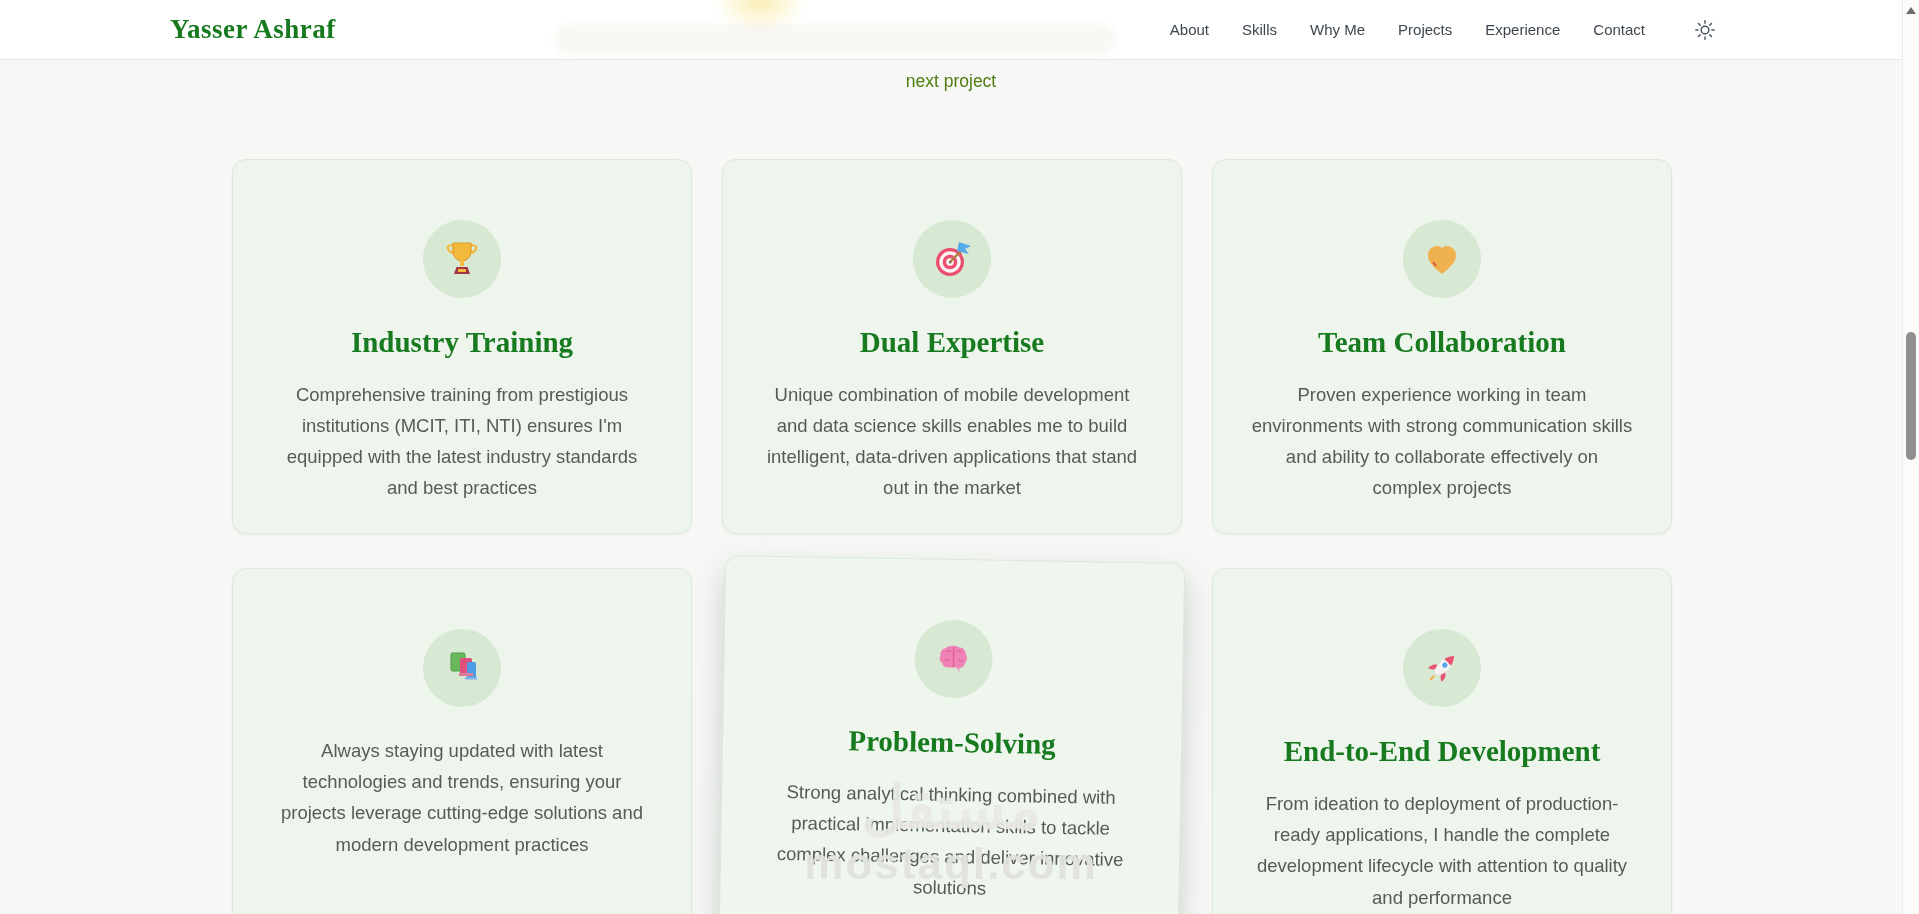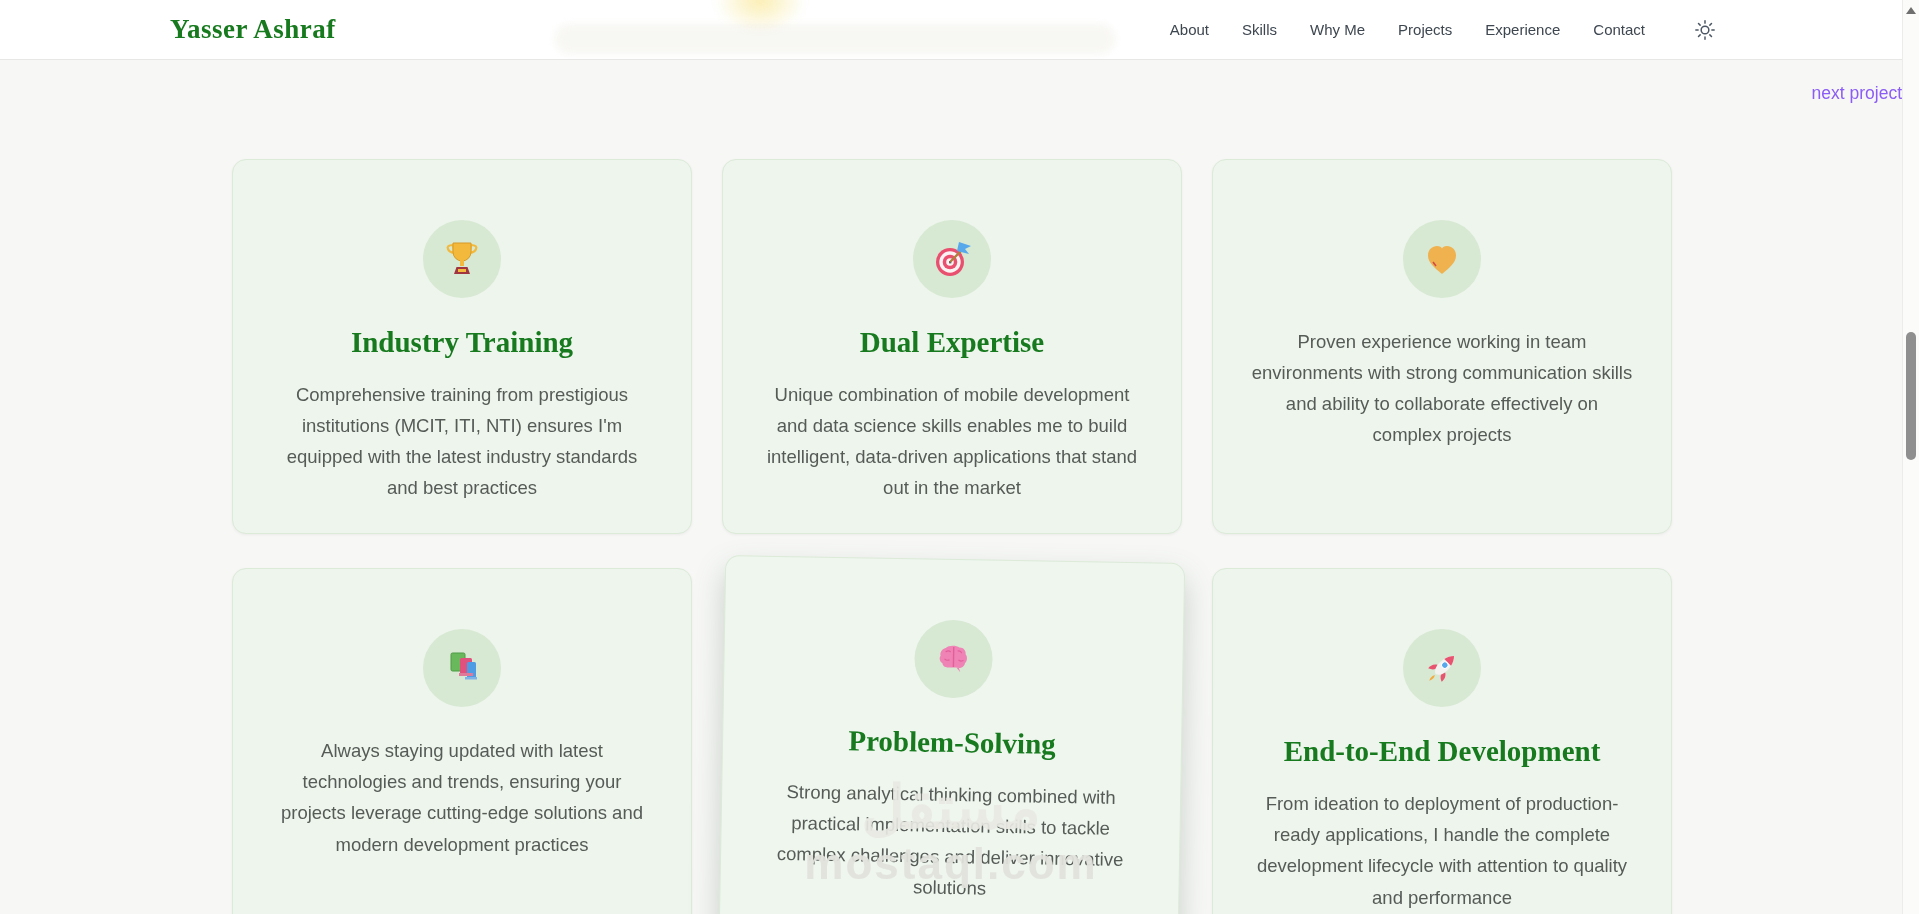--- a/index.html
+++ b/index.html
@@ -38,22 +38,22 @@
   .nav-link {
     font-size:15px; color:#3e4650; cursor:pointer; white-space:nowrap;
   }
   .theme-toggle {
     margin-left:12px; width:30px; height:30px; display:flex;
     align-items:center; justify-content:center; cursor:pointer; border-radius:6px;
   }
 
   
   .partial-line {
-    position:absolute; top:71px; left:0; width:1902px; text-align:right;
-    font-size:17.5px; color:#8b5cf6; z-index:5;margin-top:12px;
+    position:absolute; top:71px; left:0; width:1902px; text-align:center;
+    font-size:17.5px; color:#4d7c0f; z-index:5;
   }
 
   
   .cards-grid {
     position:absolute; top:159px; left:232px; width:1440px;
     display:grid; grid-template-columns:repeat(3,1fr);
     column-gap:30px; row-gap:34px; z-index:2;
   }
   .card {
     background:#edf5ec; border:1px solid #dcead8; border-radius:14px;
@@ -171,20 +171,21 @@
 
   <div class="card">
     <div class="icon-circle">
       <span style="display:flex;">
         <svg width="42" height="42" viewBox="0 0 42 42">
           <path d="M21 36 C14 30 7 25 7 17.5 C7 11.5 11.5 8 16 8 C18.5 8 20.5 9.3 21 10.5 C21.5 9.3 23.5 8 26 8 C30.5 8 35 11.5 35 17.5 C35 25 28 30 21 36 Z" fill="#f0b14f"></path>
           <path d="M12 24 l3 4" stroke="#d24a44" stroke-width="1.6"></path>
         </svg>
       </span>
     </div>
+    <h3 class="card-title">Team Collaboration</h3>
     <p class="card-desc">Proven experience working in team environments with strong communication skills and ability to collaborate effectively on complex projects</p>
   </div>
 
   <div class="card">
     <div class="icon-circle">
       <span style="display:flex;">
         <svg width="42" height="42" viewBox="0 0 42 42">
           <rect x="10" y="6" width="14" height="18" rx="1.5" fill="#69b95c" stroke="#4e9a44" stroke-width="1"></rect>
           <rect x="19" y="11" width="12" height="17" rx="1.5" fill="#e0517e"></rect>
           <rect x="26" y="15" width="9" height="16" rx="1.5" fill="#4e9de4"></rect>

